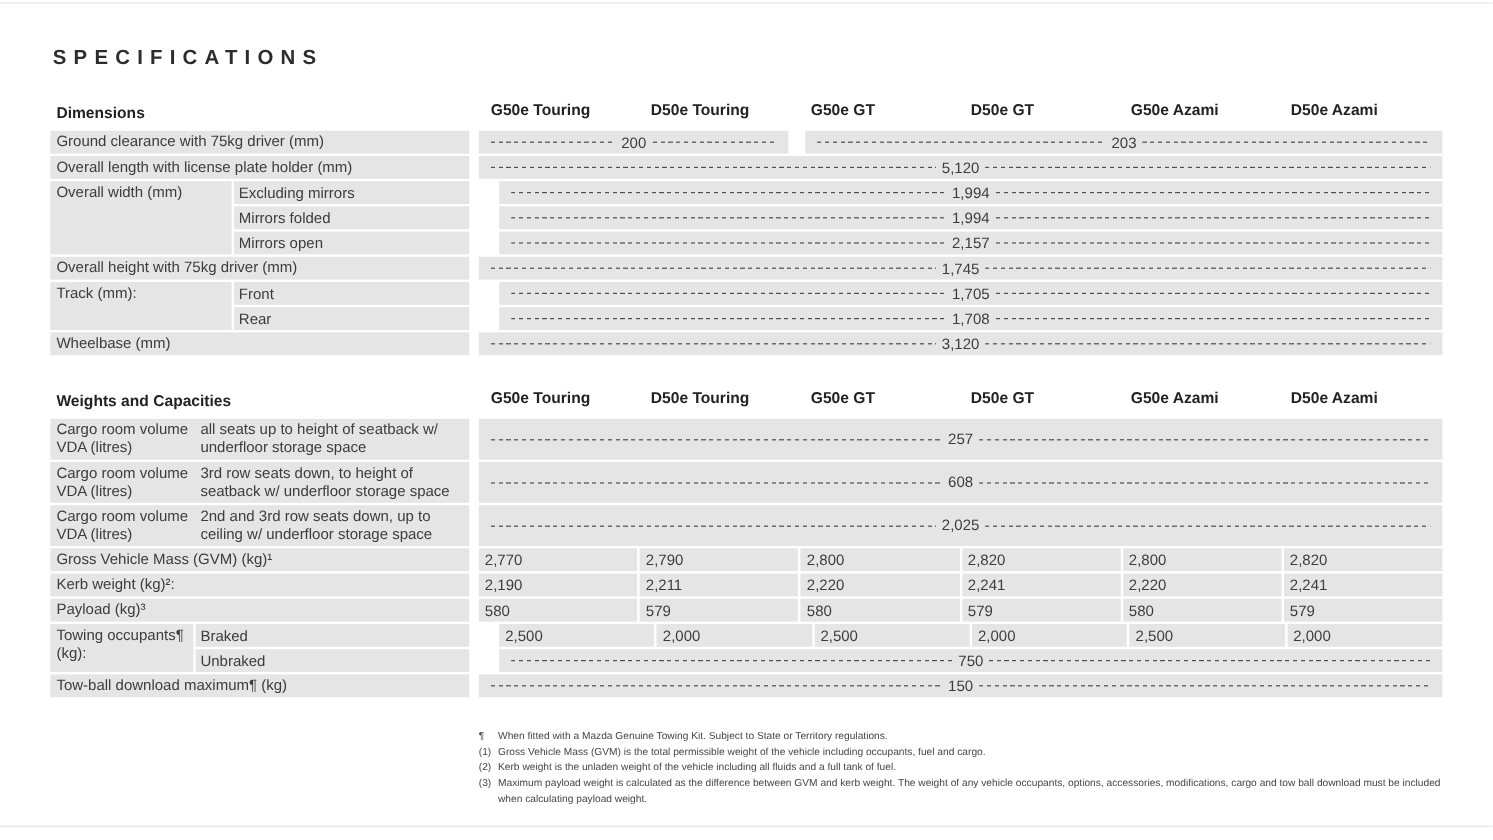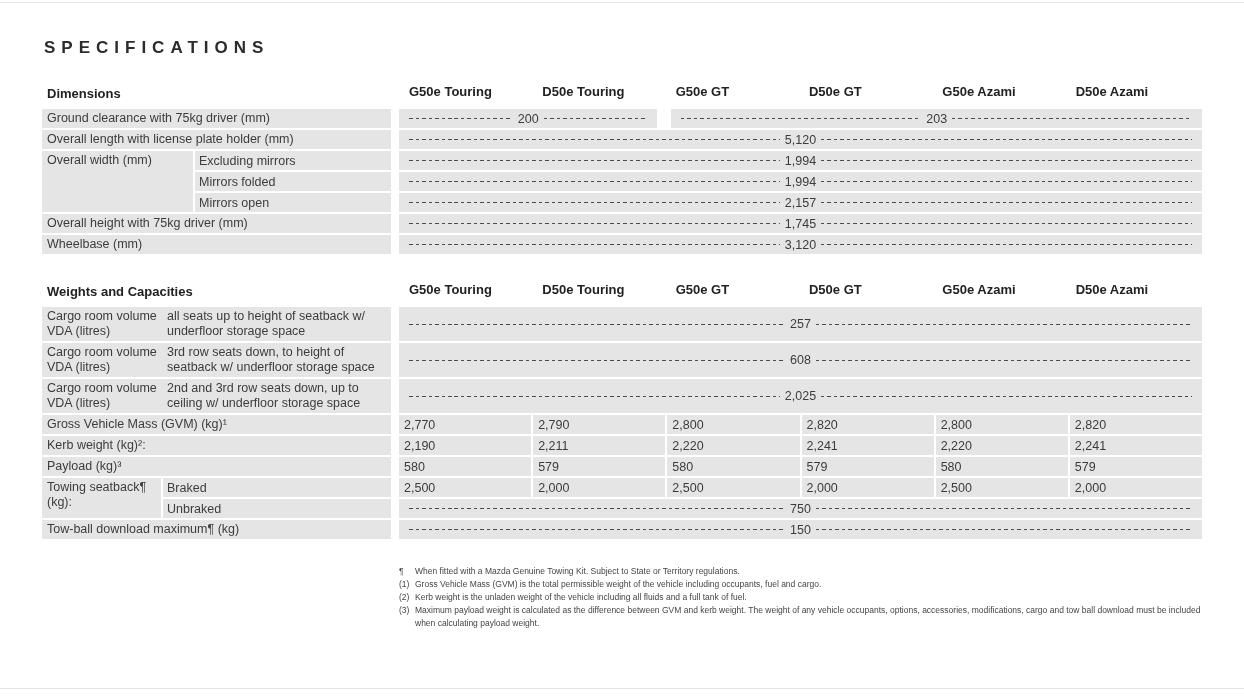--- a/index.html
+++ b/index.html
@@ -35,21 +35,21 @@
   .cell { display:flex; align-items:center; padding-left:5px; font-size:12.5px; min-height:19px; box-sizing:border-box; }
   .span-cell { display:flex; align-items:center; gap:5px; padding:0 10px; font-size:12.5px; min-height:19px; box-sizing:border-box; }
   .val { white-space:nowrap; }
   .dash { flex:1; height:1px; align-self:center;
     background-image:repeating-linear-gradient(90deg,#4c4c4c 0,#4c4c4c 3.5px,transparent 3.5px,transparent 6.5px); }
 
   .group { display:flex; column-gap:2px; margin-bottom:2px; }
   .group-label { width:calc(var(--split) - 2px); flex:none; padding:2px 4px 2px 5px; box-sizing:border-box;
     font-size:12.5px; line-height:15px; }
   .group-body { flex:1; display:flex; flex-direction:column; row-gap:2px; }
-  .subrow { display:flex; column-gap:8px; min-height:19px; }
+  .subrow { display:flex; column-gap:25px; min-height:19px; }
   .sublabel-cell { width:calc(349px - var(--split)); flex:none; padding:2px 4px; box-sizing:border-box;
     display:flex; align-items:center; font-size:12.5px; }
   .subrow .value-area { flex:1; }
 
   .footnotes { margin-left:357px; margin-top:12px; font-size:8.5px; line-height:13px; color:#454545; }
   .fn-line { display:flex; }
   .fn-marker { width:16px; flex:none; }
   .fn-text { flex:1; }
 </style>
 </head>
@@ -141,20 +141,45 @@
             <div class="lm full">Overall height with 75kg driver (mm)</div>
           </div>
           <div class="value-area">
             <div class="span-cell band" style="grid-column: span 6;">
               <div class="dash"></div>
               <div class="val">1,745</div>
               <div class="dash"></div>
             </div>
           </div>
         </div>
+        <div class="group">
+          <div class="group-label band">Track (mm):</div>
+          <div class="group-body">
+            <div class="subrow">
+              <div class="sublabel-cell band">Front</div>
+              <div class="value-area">
+                <div class="span-cell band" style="grid-column: span 6;">
+                  <div class="dash"></div>
+                  <div class="val">1,705</div>
+                  <div class="dash"></div>
+                </div>
+              </div>
+            </div>
+            <div class="subrow">
+              <div class="sublabel-cell band">Rear</div>
+              <div class="value-area">
+                <div class="span-cell band" style="grid-column: span 6;">
+                  <div class="dash"></div>
+                  <div class="val">1,708</div>
+                  <div class="dash"></div>
+                </div>
+              </div>
+            </div>
+          </div>
+        </div>
         <div class="row">
           <div class="label-cell band">
             <div class="lm full">Wheelbase (mm)</div>
           </div>
           <div class="value-area">
             <div class="span-cell band" style="grid-column: span 6;">
               <div class="dash"></div>
               <div class="val">3,120</div>
               <div class="dash"></div>
             </div>
@@ -245,21 +270,21 @@
           <div class="value-area">
             <div class="cell band">580</div>
             <div class="cell band">579</div>
             <div class="cell band">580</div>
             <div class="cell band">579</div>
             <div class="cell band">580</div>
             <div class="cell band">579</div>
           </div>
         </div>
         <div class="group">
-          <div class="group-label band">Towing seatback¶ (kg):</div>
+          <div class="group-label band">Towing occupants¶ (kg):</div>
           <div class="group-body">
             <div class="subrow">
               <div class="sublabel-cell band">Braked</div>
               <div class="value-area">
                 <div class="cell band">2,500</div>
                 <div class="cell band">2,000</div>
                 <div class="cell band">2,500</div>
                 <div class="cell band">2,000</div>
                 <div class="cell band">2,500</div>
                 <div class="cell band">2,000</div>

